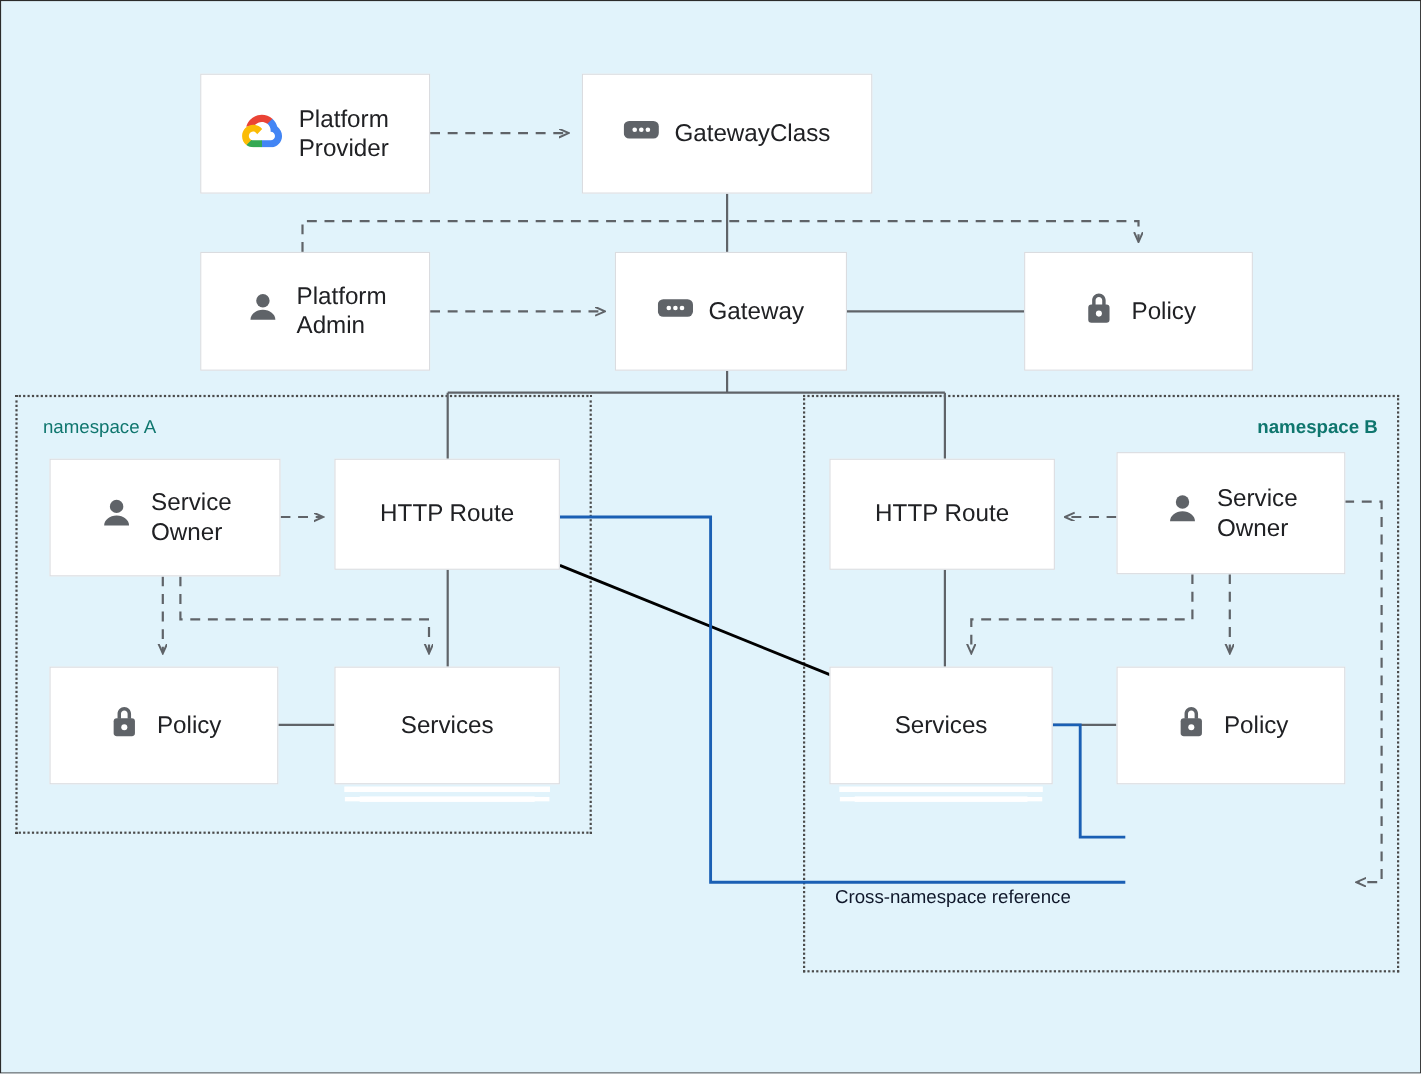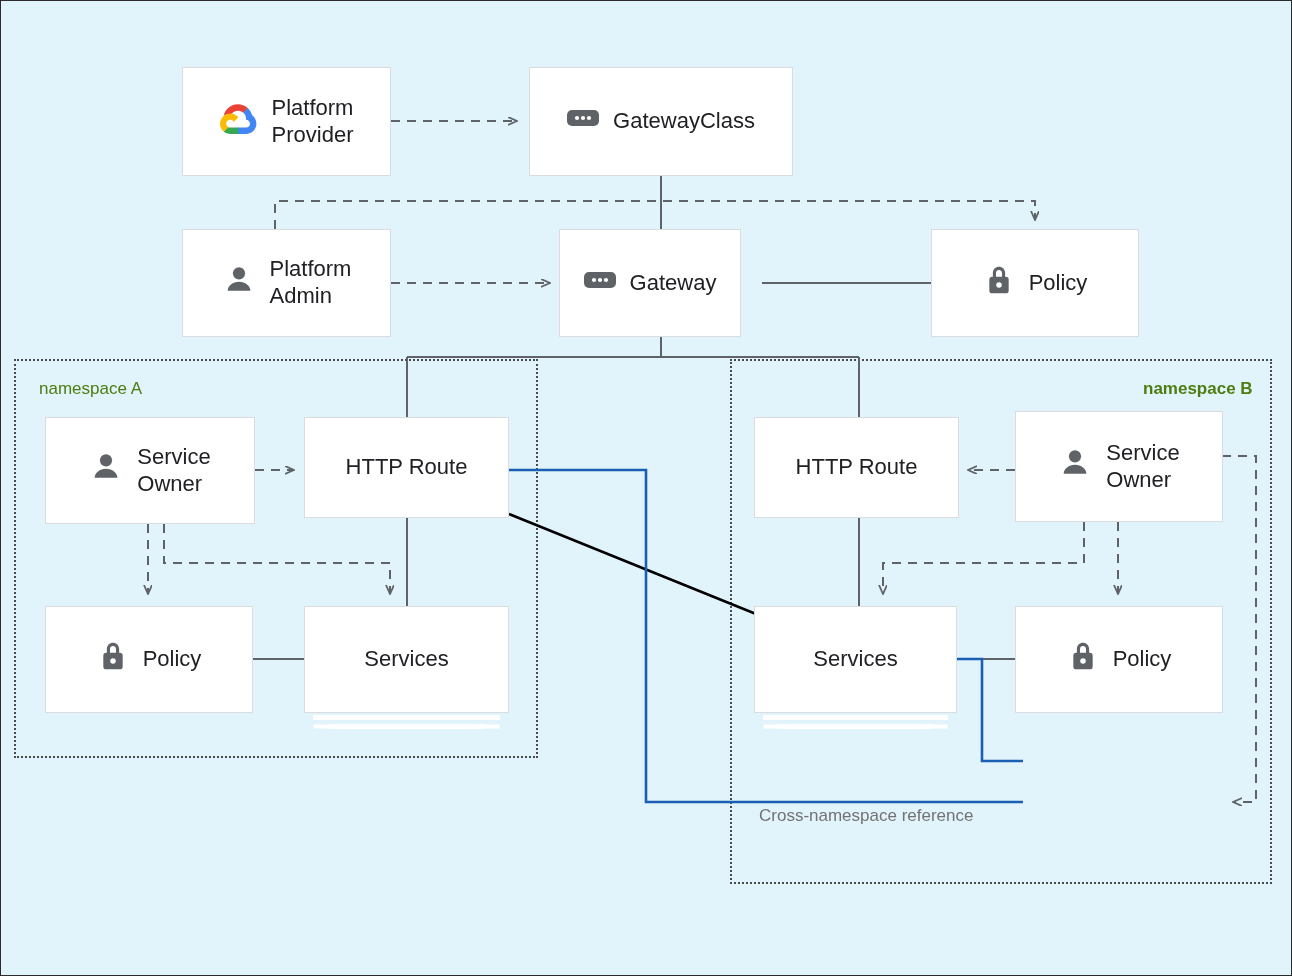--- a/index.html
+++ b/index.html
@@ -26,21 +26,21 @@
   }
   .ns {
     position: absolute;
     border: 2px dotted #4a4a4a;
     box-sizing: border-box;
     background: transparent;
   }
   .ns-label {
     position: absolute;
     font-size: 17px;
-    color: #4d7c0f;
+    color: #0f766e;
     white-space: nowrap;
   }
   .node {
     position: absolute;
     background: #ffffff;
     border: 1px solid #dadce0;
     box-sizing: border-box;
     display: flex;
     align-items: center;
     justify-content: center;
@@ -66,21 +66,21 @@
     position: absolute;
     left: 22px;
     right: 22px;
     bottom: -17px;
     height: 5px;
     background: #ffffff;
   }
   .icon { flex: 0 0 auto; display:block; }
   .xref-label {
     position: absolute;
-    color: #737373;
+    color: #0f172a;
     font-size: 17px;
     white-space: nowrap;
     z-index: 4;
   }
 </style>
 </head>
 <body>
 
 <div id="canvas">
 
@@ -171,21 +171,21 @@
     <span class="icon">
       <svg width="34" height="34" viewBox="0 0 24 24">
         <circle cx="12" cy="7.3" r="4.3" fill="#5f6368"></circle>
         <path d="M12,13.2 C7.6,13.2 4,16.1 4,19.6 L20,19.6 C20,16.1 16.4,13.2 12,13.2 Z" fill="#5f6368"></path>
       </svg>
     </span>
     <span class="label">Platform
 Admin</span>
   </div>
 
-  <div class="node" style="left:558px; top:228px; width:182px; height:108px;">
+  <div class="node" style="left:558px; top:228px; width:211px; height:108px;">
     <span class="icon">
       <svg width="32" height="20" viewBox="0 0 32 20">
         <rect x="0" y="2" width="32" height="16" rx="5" fill="#5f6368"></rect>
         <circle cx="10" cy="10" r="2.1" fill="#ffffff"></circle>
         <circle cx="16" cy="10" r="2.1" fill="#ffffff"></circle>
         <circle cx="22" cy="10" r="2.1" fill="#ffffff"></circle>
       </svg>
     </span>
     <span class="label">Gateway</span>
   </div>

